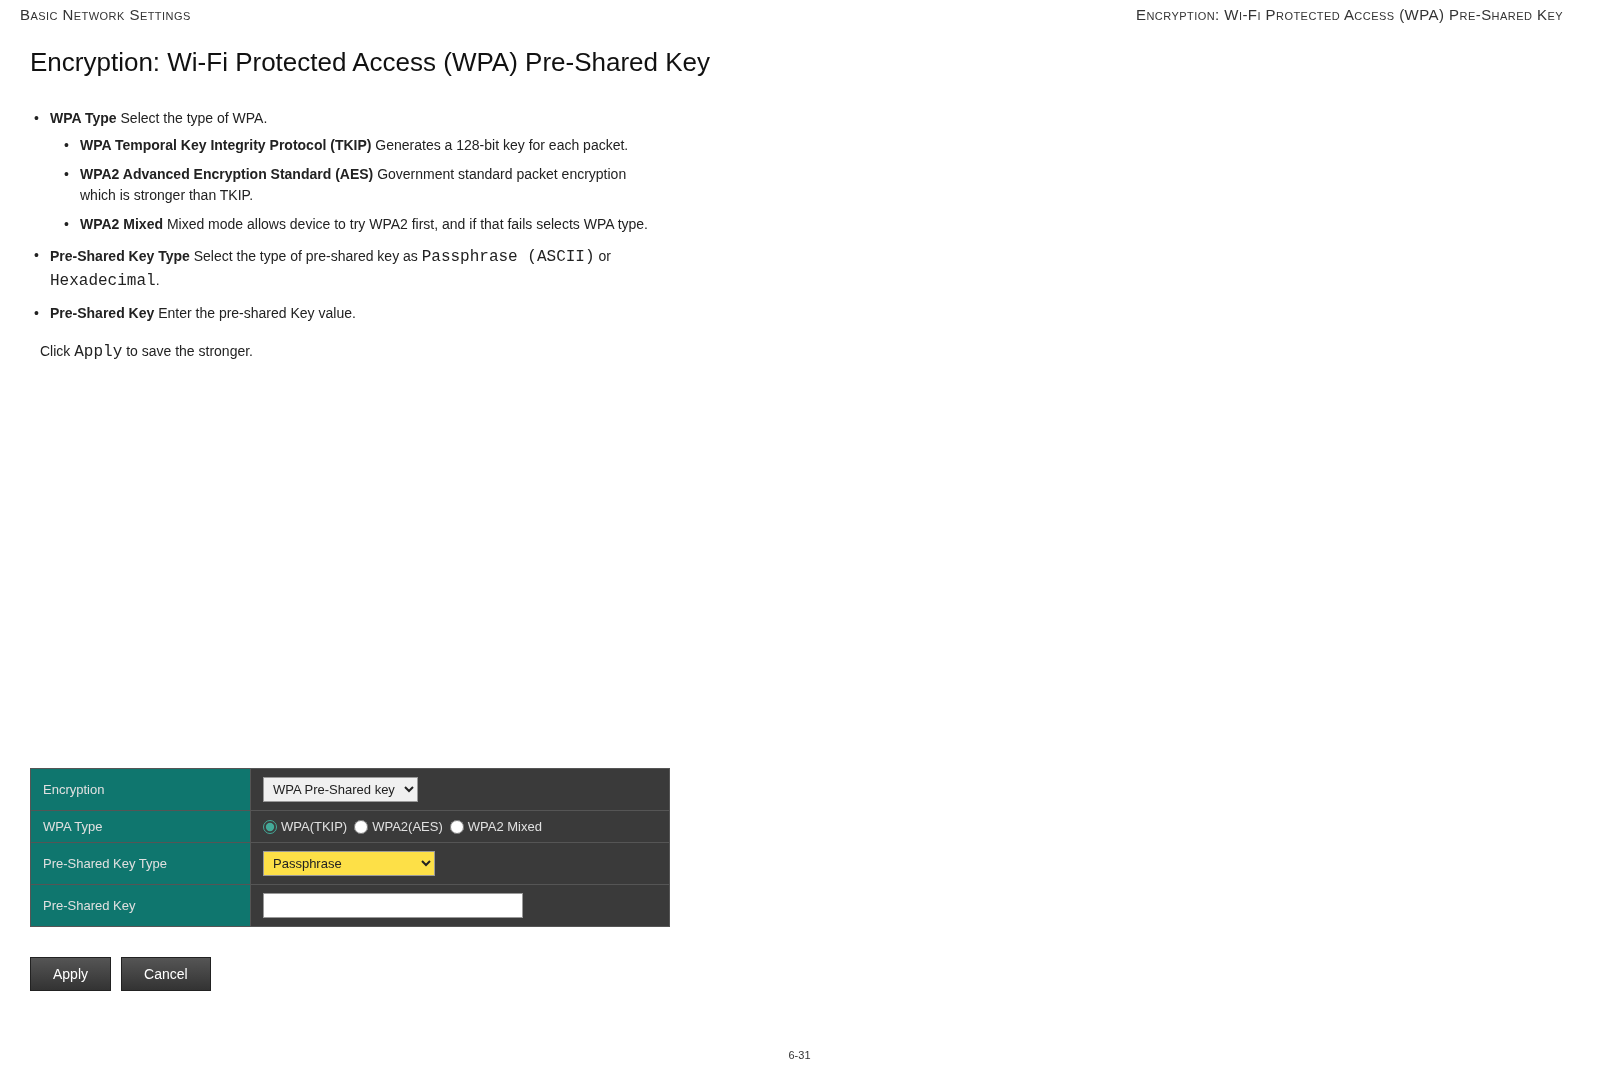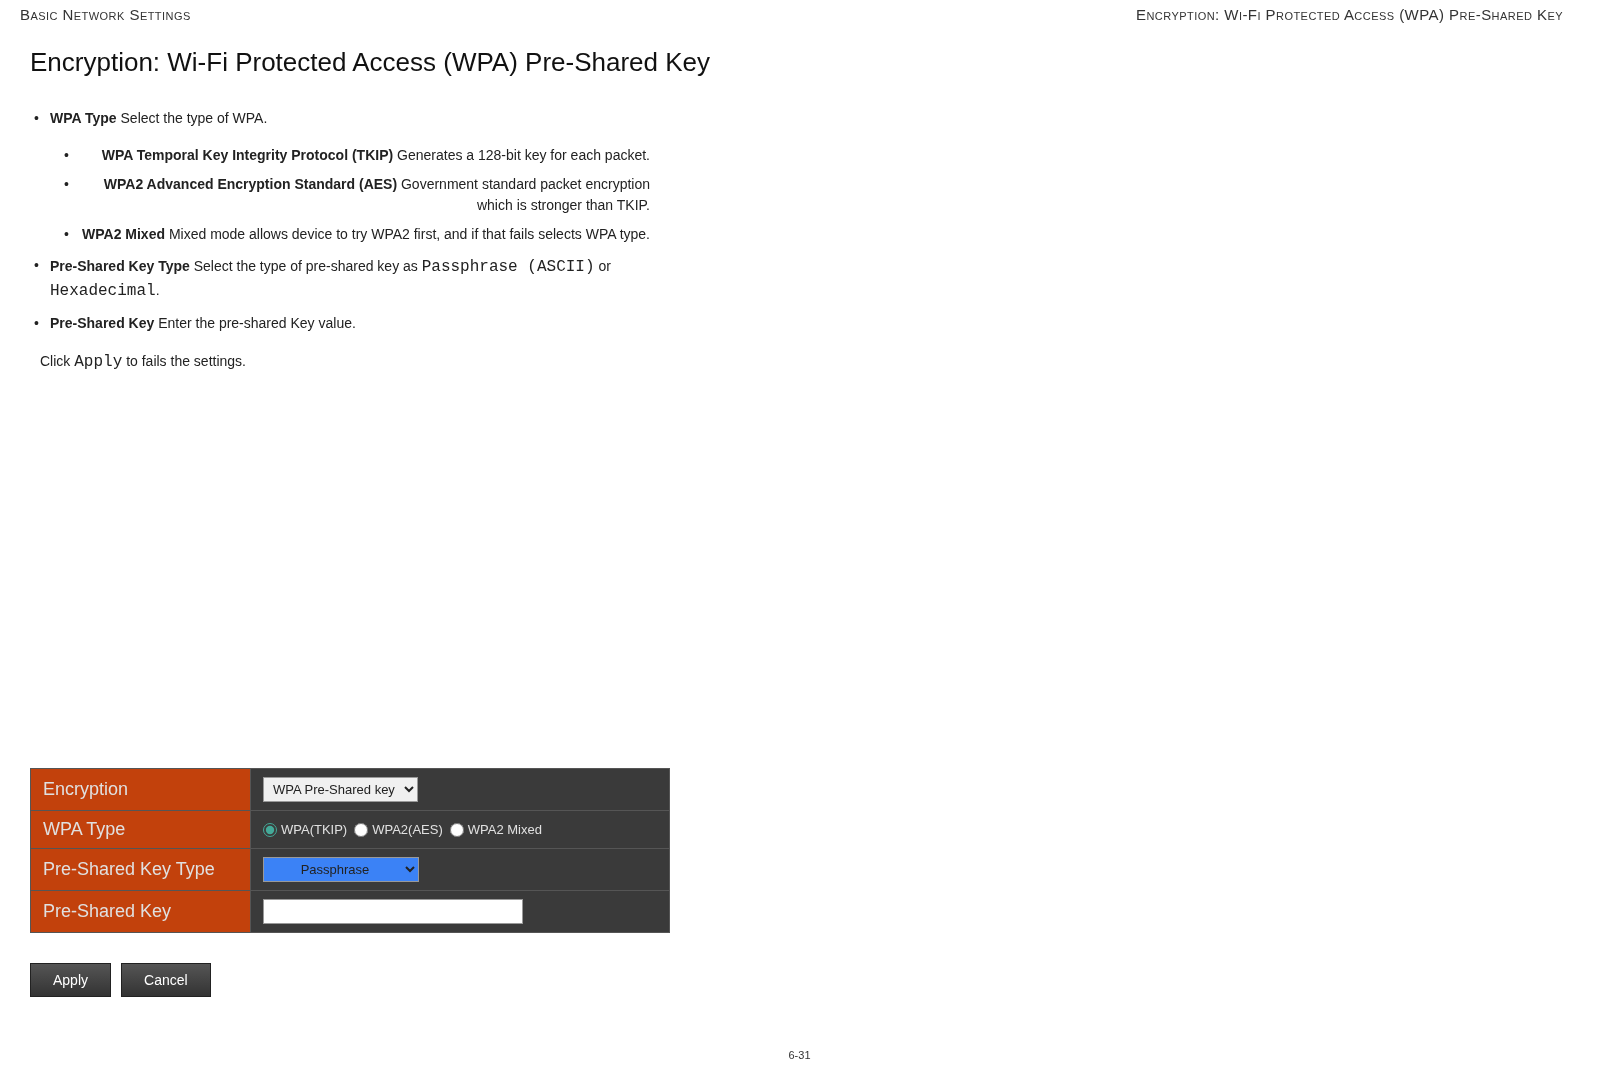--- a/index.html
+++ b/index.html
@@ -64,22 +64,21 @@
     .bullet-list > li::before {
       content: "•";
       position: absolute;
       left: 4px;
       top: 0;
     }
 
     .bullet-list .sub-list {
       list-style: none;
       padding: 0;
-      margin: 16px 0 4px 10px;
-      text-align: right;
+      margin: 6px 0 4px 10px;
     }
 
     .bullet-list .sub-list > li {
       margin-bottom: 8px;
       padding-left: 20px;
       position: relative;
       line-height: 1.5;
     }
 
     .bullet-list .sub-list > li::before {
@@ -113,23 +112,23 @@
       background: #3a3a3a;
     }
 
     .settings-table td {
       padding: 8px 12px;
       border: 1px solid #555;
       vertical-align: middle;
     }
 
     .settings-table .label-cell {
-      background: #c2410c;
+      background: #0f766e;
       color: #e0e0e0;
-      font-size: 18px;
+      font-size: 13px;
       width: 220px;
       white-space: nowrap;
     }
 
     .settings-table .value-cell {
       background: #3a3a3a;
     }
 
     
     .enc-select {
@@ -158,27 +157,26 @@
     }
 
     .radio-item input[type="radio"] {
       accent-color: #4a9;
       width: 14px;
       height: 14px;
     }
 
     
     .key-type-select {
-      background: #3b82f6;
+      background: #fde047;
       border: 1px solid #999;
       padding: 3px 5px;
       font-size: 13px;
       color: #222;
-      width: 156px;
-      text-align: center;
+      width: 172px;
     }
 
     
     .key-input {
       background: #fff;
       border: 1px solid #999;
       padding: 4px 6px;
       font-size: 13px;
       color: #222;
       width: 260px;
@@ -261,21 +259,21 @@
       </li>
 
       <li>
         <span class="term">Pre-Shared Key</span>
         <span>  Enter the pre-shared Key value.</span>
       </li>
 
     </ul>
 
     <div class="click-note">
-      <span>Click </span><code class="mono">Apply</code><span> to fails the settings.</span>
+      <span>Click </span><code class="mono">Apply</code><span> to save the stronger.</span>
     </div>
   </div>
 
   <div class="right-panel">
     <table class="settings-table">
       <tbody>
 
         <tr>
           <td class="label-cell">Encryption</td>
           <td class="value-cell">

